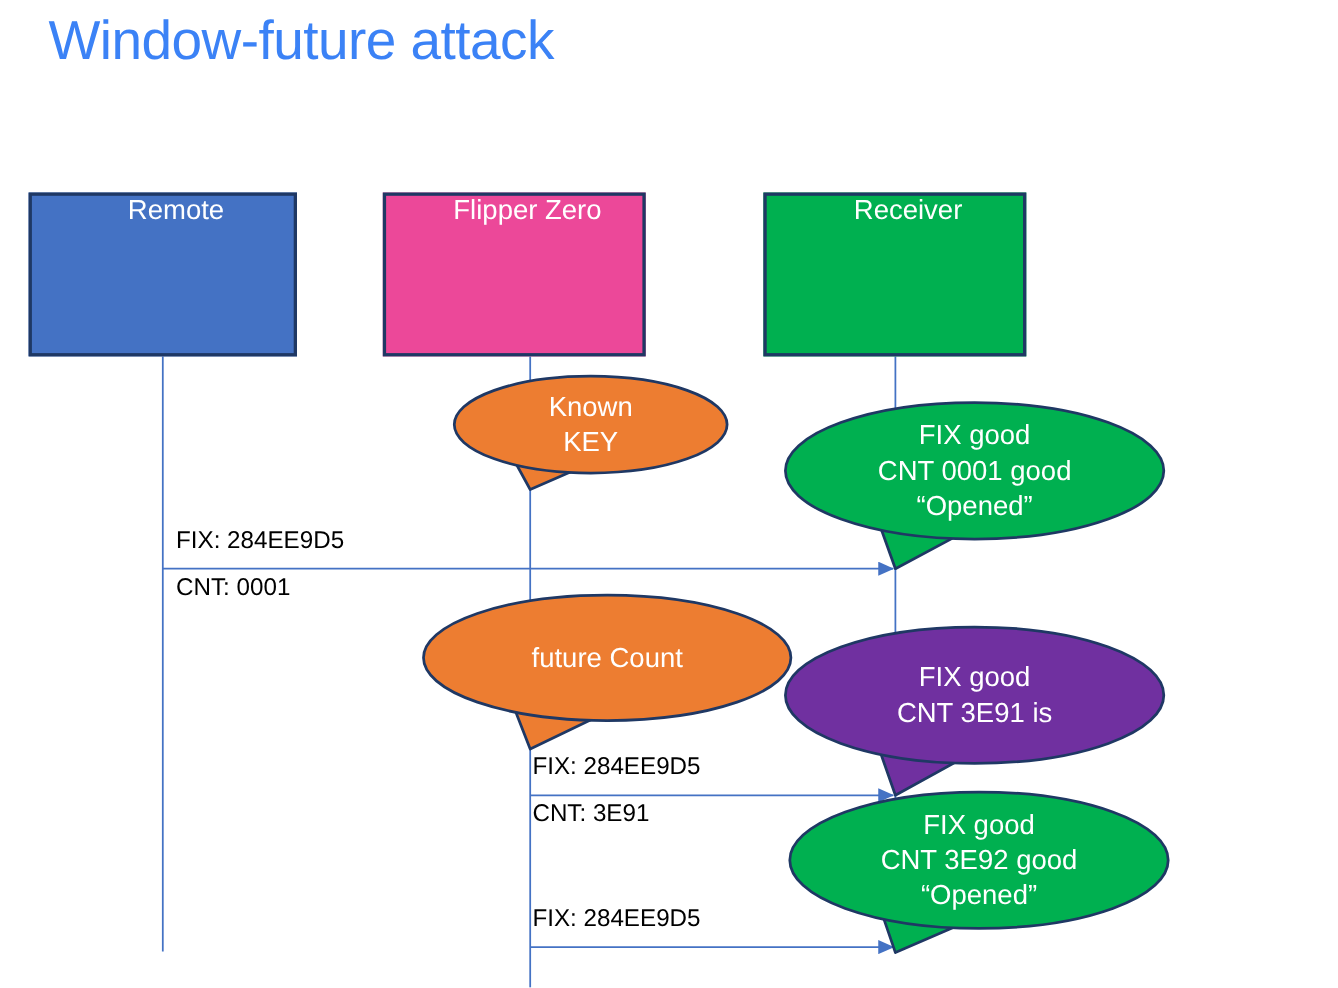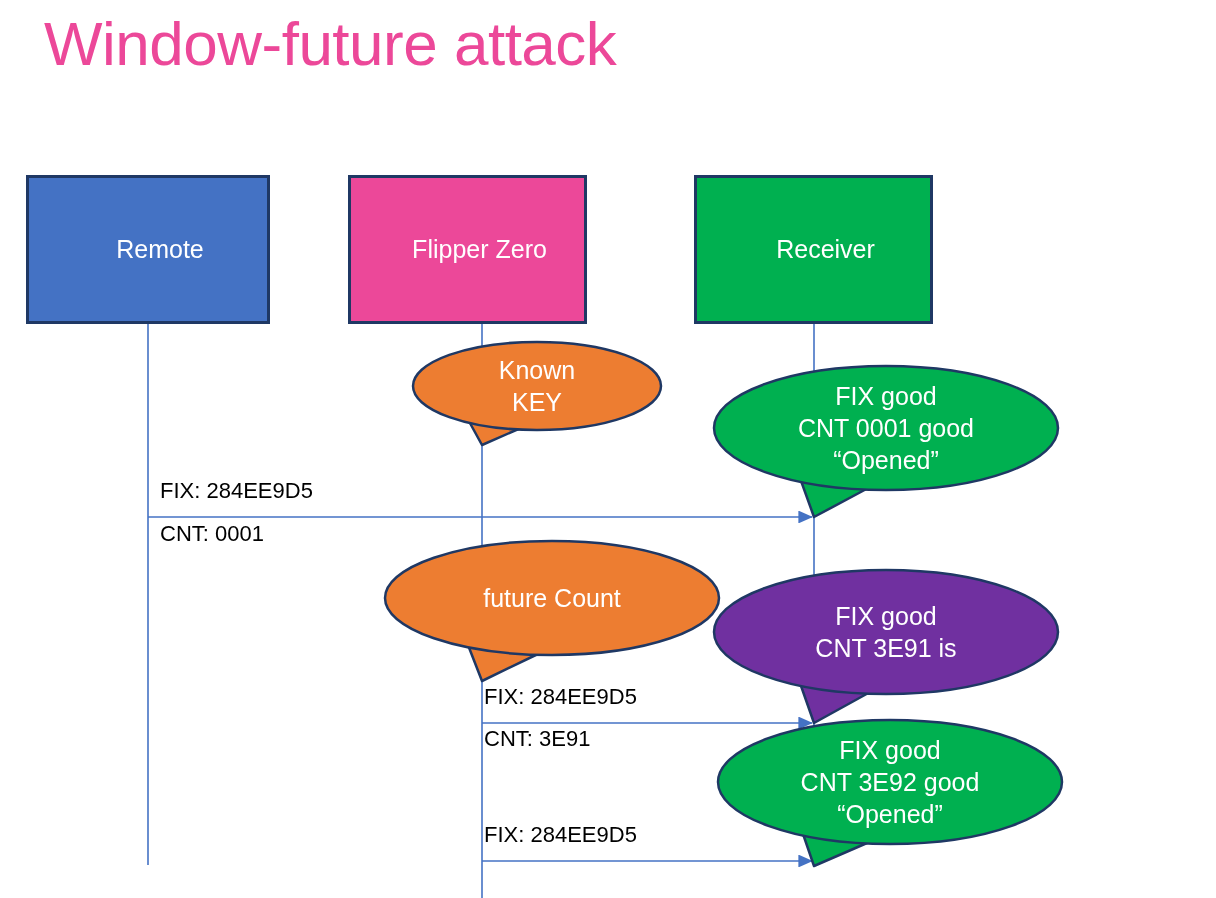--- a/index.html
+++ b/index.html
@@ -14,32 +14,32 @@
     position: relative;
     width: 1216px;
     height: 898px;
     background: #ffffff;
     overflow: hidden;
   }
   #title {
     position: absolute;
     left: 44px;
     top: 8px;
-    font-size: 62px;
+    font-size: 50px;
     font-weight: 400;
-    color: #ec4899;
+    color: #3b82f6;
     letter-spacing: -0.5px;
     white-space: nowrap;
   }
   .actor-box {
     position: absolute;
     border: 3px solid #22c55e;
     box-sizing: border-box;
     display: flex;
-    align-items: center;
+    align-items: flex-start;
     justify-content: center;
     padding-left: 24px;
   }
   .actor-label {
     color: #ffffff;
     font-size: 25px;
     line-height: 1.1;
     text-align: center;
   }
   #diagram-svg {

